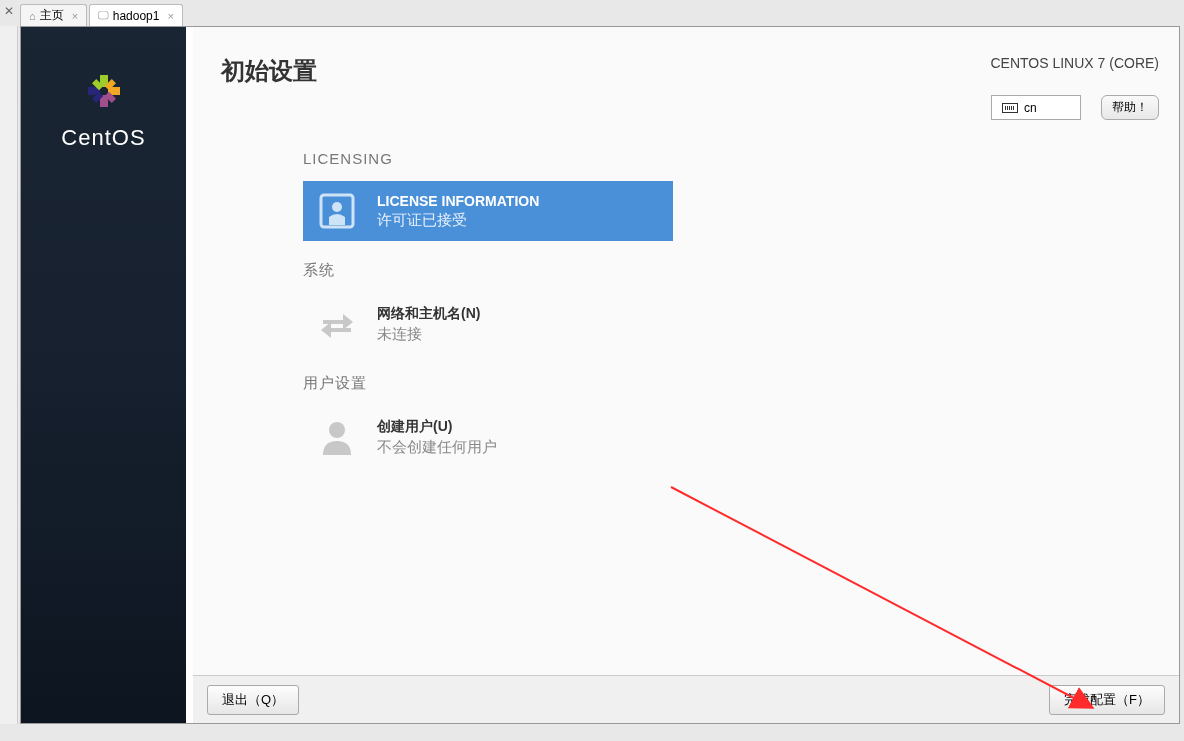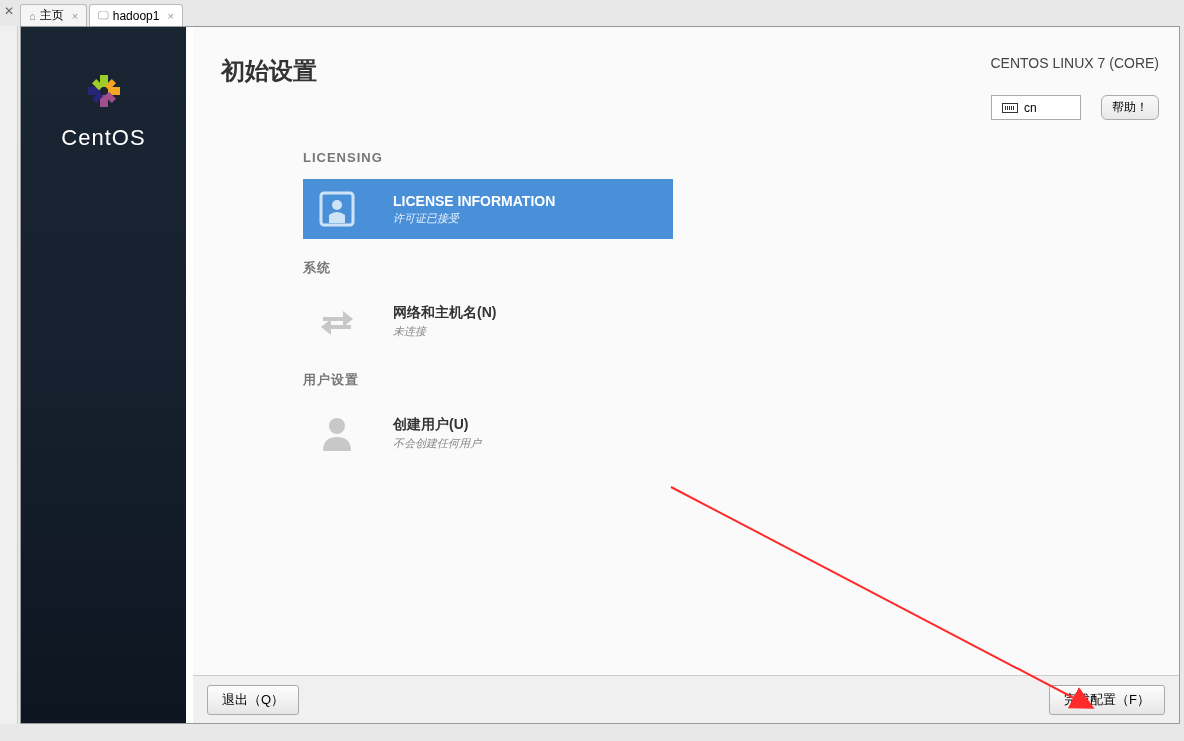--- a/index.html
+++ b/index.html
@@ -29,28 +29,28 @@
 .page-title { font-size: 24px; color: #333; font-weight: bold; }
 .header-right { text-align: right; }
 .distro-label { font-size: 14px; color: #444; margin-bottom: 24px; }
 .header-controls { display: flex; gap: 20px; justify-content: flex-end; }
 .kbd-indicator { background: #fff; border: 1px solid #aaa; padding: 3px 10px; font-size: 12px; display: flex; align-items: center; gap: 6px; min-width: 90px; cursor: pointer; }
 .kbd-icon { width: 16px; height: 10px; border: 1px solid #333; position: relative; }
 .kbd-icon::after { content: ""; position: absolute; inset: 2px; background: repeating-linear-gradient(to right, #333 0 1px, transparent 1px 2px); }
 .help-btn { background: linear-gradient(#f9f9f9, #e8e8e8); border: 1px solid #aaa; padding: 3px 10px; font-size: 12px; cursor: pointer; border-radius: 6px; }
 
 .sections { padding: 30px 0 0 110px; }
-.section-label { font-size: 13px; color: #777; margin-bottom: 14px; font-weight: bold; letter-spacing: 1px; }
+.section-label { font-size: 15px; color: #777; margin-bottom: 14px; font-weight: normal; letter-spacing: 1px; }
 
-.spoke-row { display: flex; align-items: center; gap: 34px; padding: 8px 12px; width: 370px; margin-bottom: 20px; cursor: pointer; }
+.spoke-row { display: flex; align-items: center; gap: 18px; padding: 8px 12px; width: 370px; margin-bottom: 20px; cursor: pointer; }
 .spoke-row.selected { background: #4a90d9; color: #fff; }
 .spoke-icon { width: 44px; height: 44px; display: flex; align-items: center; justify-content: center; flex-shrink: 0; }
 .spoke-text { display: flex; flex-direction: column; gap: 2px; }
 .spoke-title { font-size: 14px; font-weight: bold; }
-.spoke-status { font-size: 11px; font-style: italic; }
+.spoke-status { font-size: 15px; }
 .spoke-row.selected .spoke-title { color: #fff; }
 .spoke-row.selected .spoke-status { color: #e8f0fb; }
 .spoke-row:not(.selected) .spoke-title { color: #333; }
 .spoke-row:not(.selected) .spoke-status { color: #888; }
 
 .footer { position: absolute; bottom: 0; left: 172px; right: 0; height: 48px; background: #f0f0f0; border-top: 1px solid #ccc; display: flex; justify-content: space-between; align-items: center; padding: 0 14px; }
 .footer-btn { background: linear-gradient(#fdfdfd, #e6e6e6); border: 1px solid #aaa; padding: 5px 14px; font-size: 13px; cursor: pointer; border-radius: 3px; }
 
 .arrow-annotation { position: absolute; pointer-events: none; }
 

